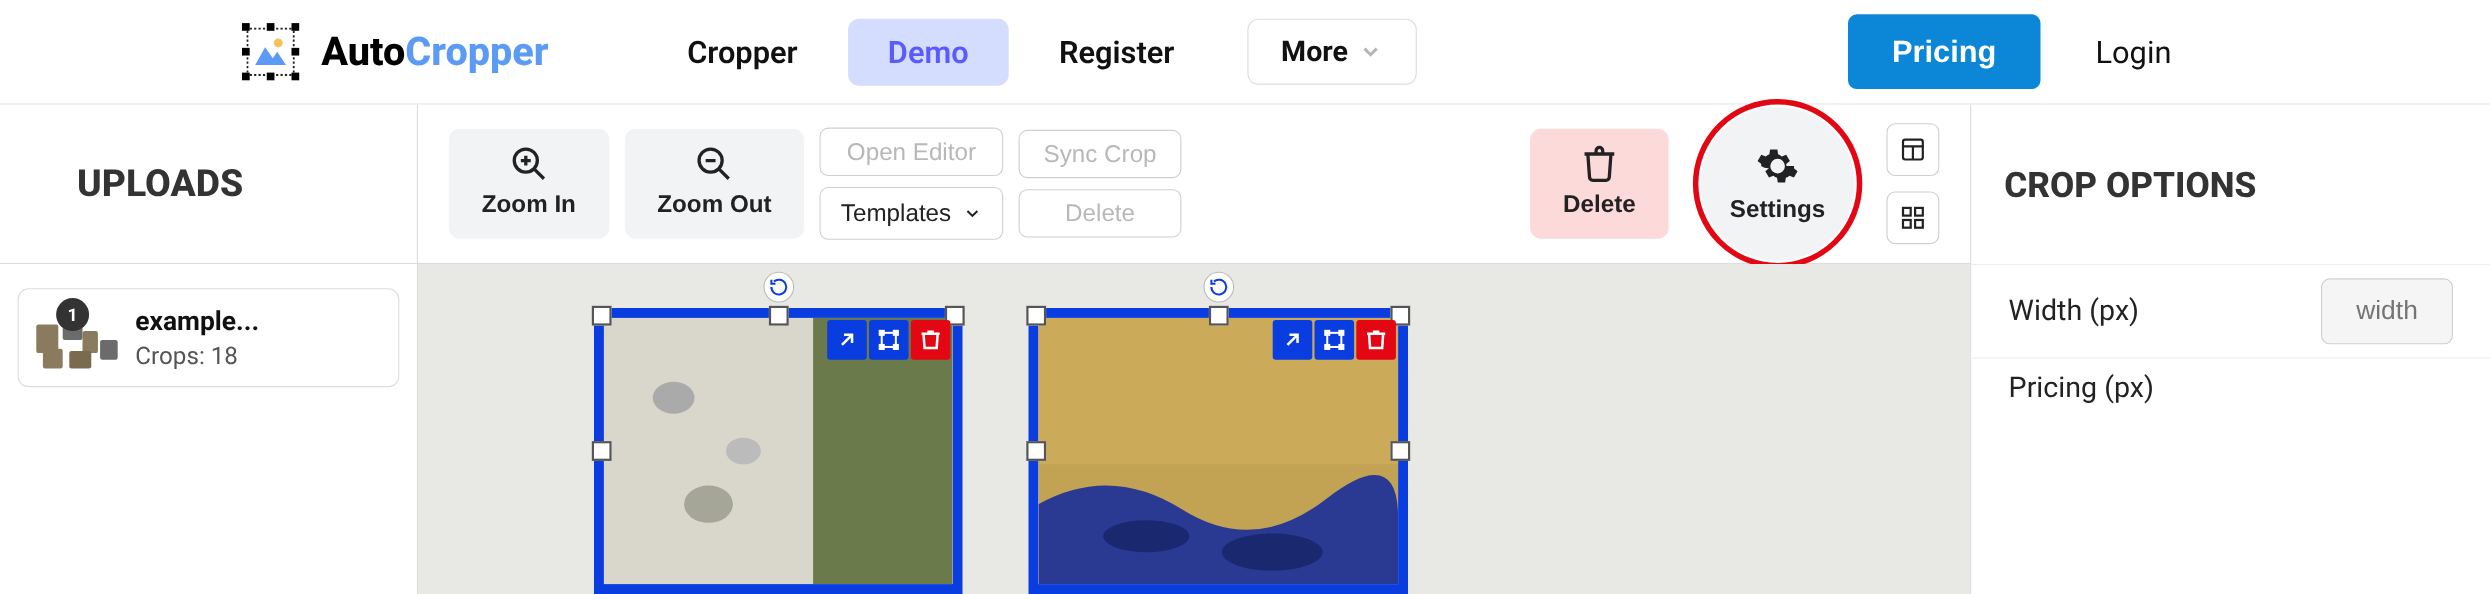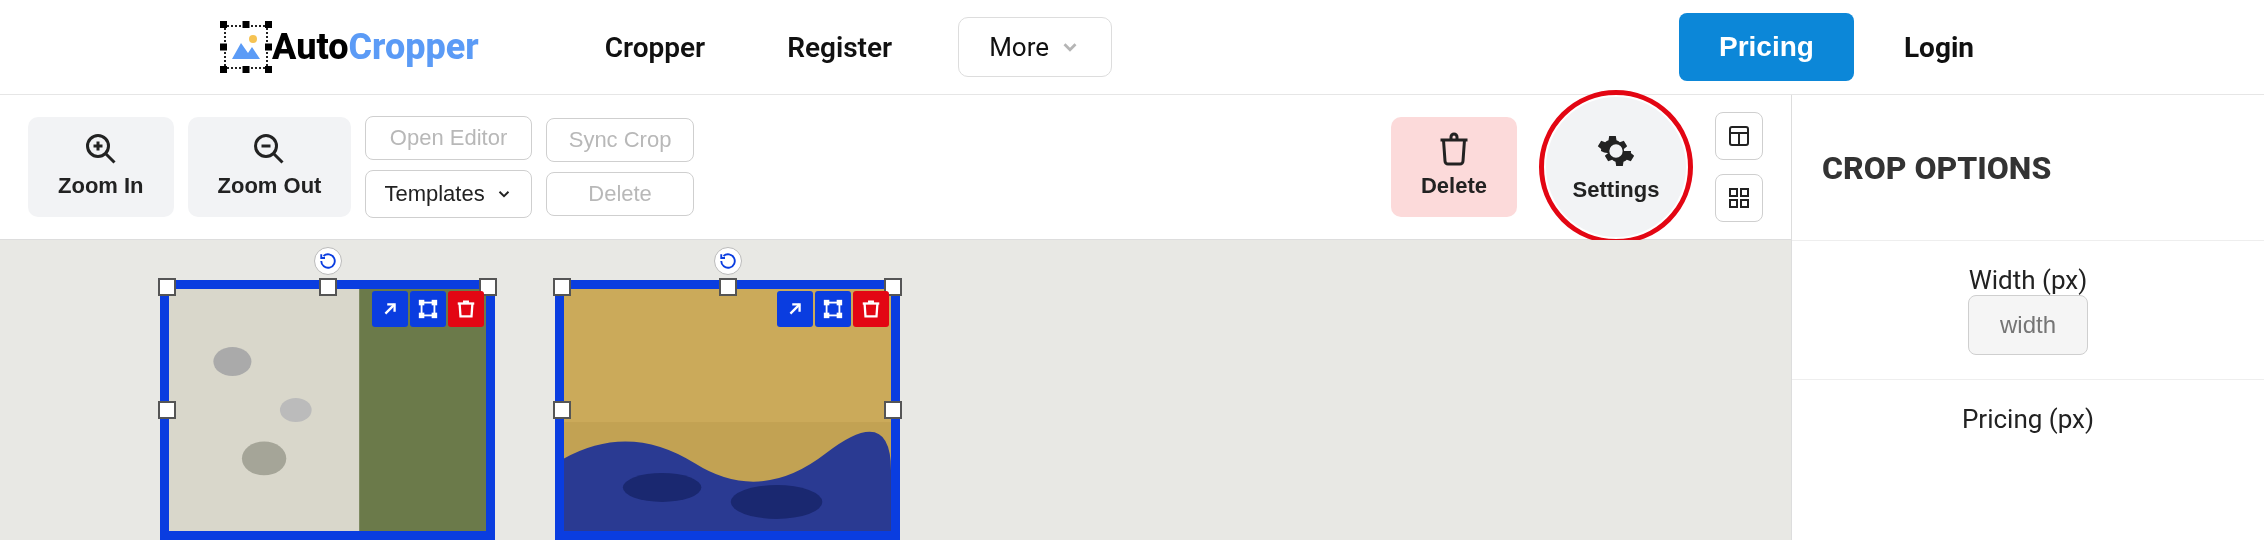--- a/index.html
+++ b/index.html
@@ -15,21 +15,21 @@
   .topnav {
     display: flex;
     align-items: center;
     height: 95px;
     padding: 0 30px 0 220px;
     border-bottom: 1px solid #e6e6e6;
   }
   .logo {
     display: flex;
     align-items: center;
-    gap: 0;
+    gap: 20px;
     margin-right: 90px;
   }
   .logo-icon {
     width: 52px; height: 52px;
     position: relative;
   }
   .logo-icon .dashed {
     position:absolute; inset:4px;
     border: 2px dotted #222;
     border-radius:2px;
@@ -55,36 +55,36 @@
     padding: 14px 36px;
     border-radius: 10px;
     cursor: pointer;
   }
   .nav-link.active {
     background: #d5ddff;
     color: #5a5aff;
   }
   .more-btn {
     display:flex; align-items:center; gap:10px;
-    font-size:26px; font-weight:400; color:#111;
+    font-size:26px; font-weight:700; color:#111;
     padding: 14px 30px;
     border:1px solid #ddd; border-radius:10px;
     cursor:pointer; background:#fff;
     margin-left: 20px;
   }
   .more-btn svg { stroke:#b5b5b5; }
 
   .nav-right { margin-left:auto; display:flex; align-items:center; gap:50px; }
   .register-btn {
     background:#0c87d8; color:#fff;
     font-size:28px; font-weight:700;
     padding: 18px 40px; border:none; border-radius:8px;
     cursor:pointer;
   }
-  .login-link { font-size:28px; font-weight:700; color:#111; cursor:pointer; padding-right: 260px;}
+  .login-link { font-size:28px; font-weight:400; color:#111; cursor:pointer; padding-right: 260px;}
 
   
   .main {
     display:flex;
     height: calc(540px - 95px);
   }
   .col-uploads { width: 380px; border-right:1px solid #ddd; }
   .col-center  { flex:1; display:flex; flex-direction:column; border-right:1px solid #ddd; }
   .col-options { width: 472px; }
 
@@ -197,21 +197,21 @@
   .crop-act.blue{background:#0a3de0;}
   .crop-act.red {background:#e30613;}
 
   
   .options-header {
     height:145px; display:flex; align-items:center; padding-left:30px;
     font-size:32px; font-weight:800; color:#333;
   }
   .option-row {
     display:flex; align-items:center; justify-content:space-between;
-    padding: 24px 34px; border-top:1px solid #eee;flex-direction:column;
+    padding: 12px 34px; border-top:1px solid #eee;
   }
   .option-row.partial { padding-bottom: 0; }
   .option-label { font-size:26px; color:#222; }
   .option-input {
     width:120px; height:60px;
     border:1px solid #cfcfcf; border-radius:8px;
     background:#f5f5f5;
     text-align:center; font-size:24px; color:#888;
   }
 </style>
@@ -235,37 +235,56 @@
         <circle cx="23" cy="6" r="4" fill="#f6c353"></circle>
       </svg>
     </div>
     <div class="logo-text">
       <span>Auto</span><span class="blue">Cropper</span>
     </div>
   </div>
 
   <div class="nav-items">
     <div class="nav-link">Cropper</div>
+    <div class="nav-link active">Demo</div>
     <div class="nav-link">Register</div>
     <div class="more-btn">
       <span>More</span>
       <svg width="22" height="22" viewBox="0 0 24 24" fill="none" stroke-width="3">
           <polyline points="6 9 12 15 18 9"></polyline>
         </svg>
     </div>
   </div>
 
   <div class="nav-right">
     <button class="register-btn">Pricing</button>
     <div class="login-link">Login</div>
   </div>
 </div>
 
 <div class="main">
 
+  <div class="col-uploads">
+    <div class="uploads-header">UPLOADS</div>
+    <div class="upload-card">
+      <div class="upload-thumb">
+        <div class="t" style="top:18px;left:4px;width:20px;height:26px;"></div>
+        <div class="t" style="top:10px;left:28px;width:18px;height:22px;background:#6b6b6b"></div>
+        <div class="t" style="top:24px;left:46px;width:14px;height:20px;"></div>
+        <div class="t" style="top:32px;left:62px;width:16px;height:18px;background:#6b6b6b"></div>
+        <div class="t" style="top:40px;left:10px;width:18px;height:18px;"></div>
+        <div class="t" style="top:42px;left:34px;width:20px;height:16px;background:#7a6a4e"></div>
+        <div class="upload-badge">1</div>
+      </div>
+      <div class="upload-info">
+        <div class="name">example...</div>
+        <div class="crops">Crops: 18</div>
+      </div>
+    </div>
+  </div>
 
   <div class="col-center">
     <div class="toolbar">
       <button class="tool-btn">
         <svg width="36" height="36" viewBox="0 0 24 24" fill="none" stroke-width="2">
             <circle cx="10" cy="10" r="7"></circle>
             <line x1="15" y1="15" x2="21" y2="21"></line>
             <line x1="10" y1="7" x2="10" y2="13"></line>
             <line x1="7" y1="10" x2="13" y2="10"></line>
           </svg>

